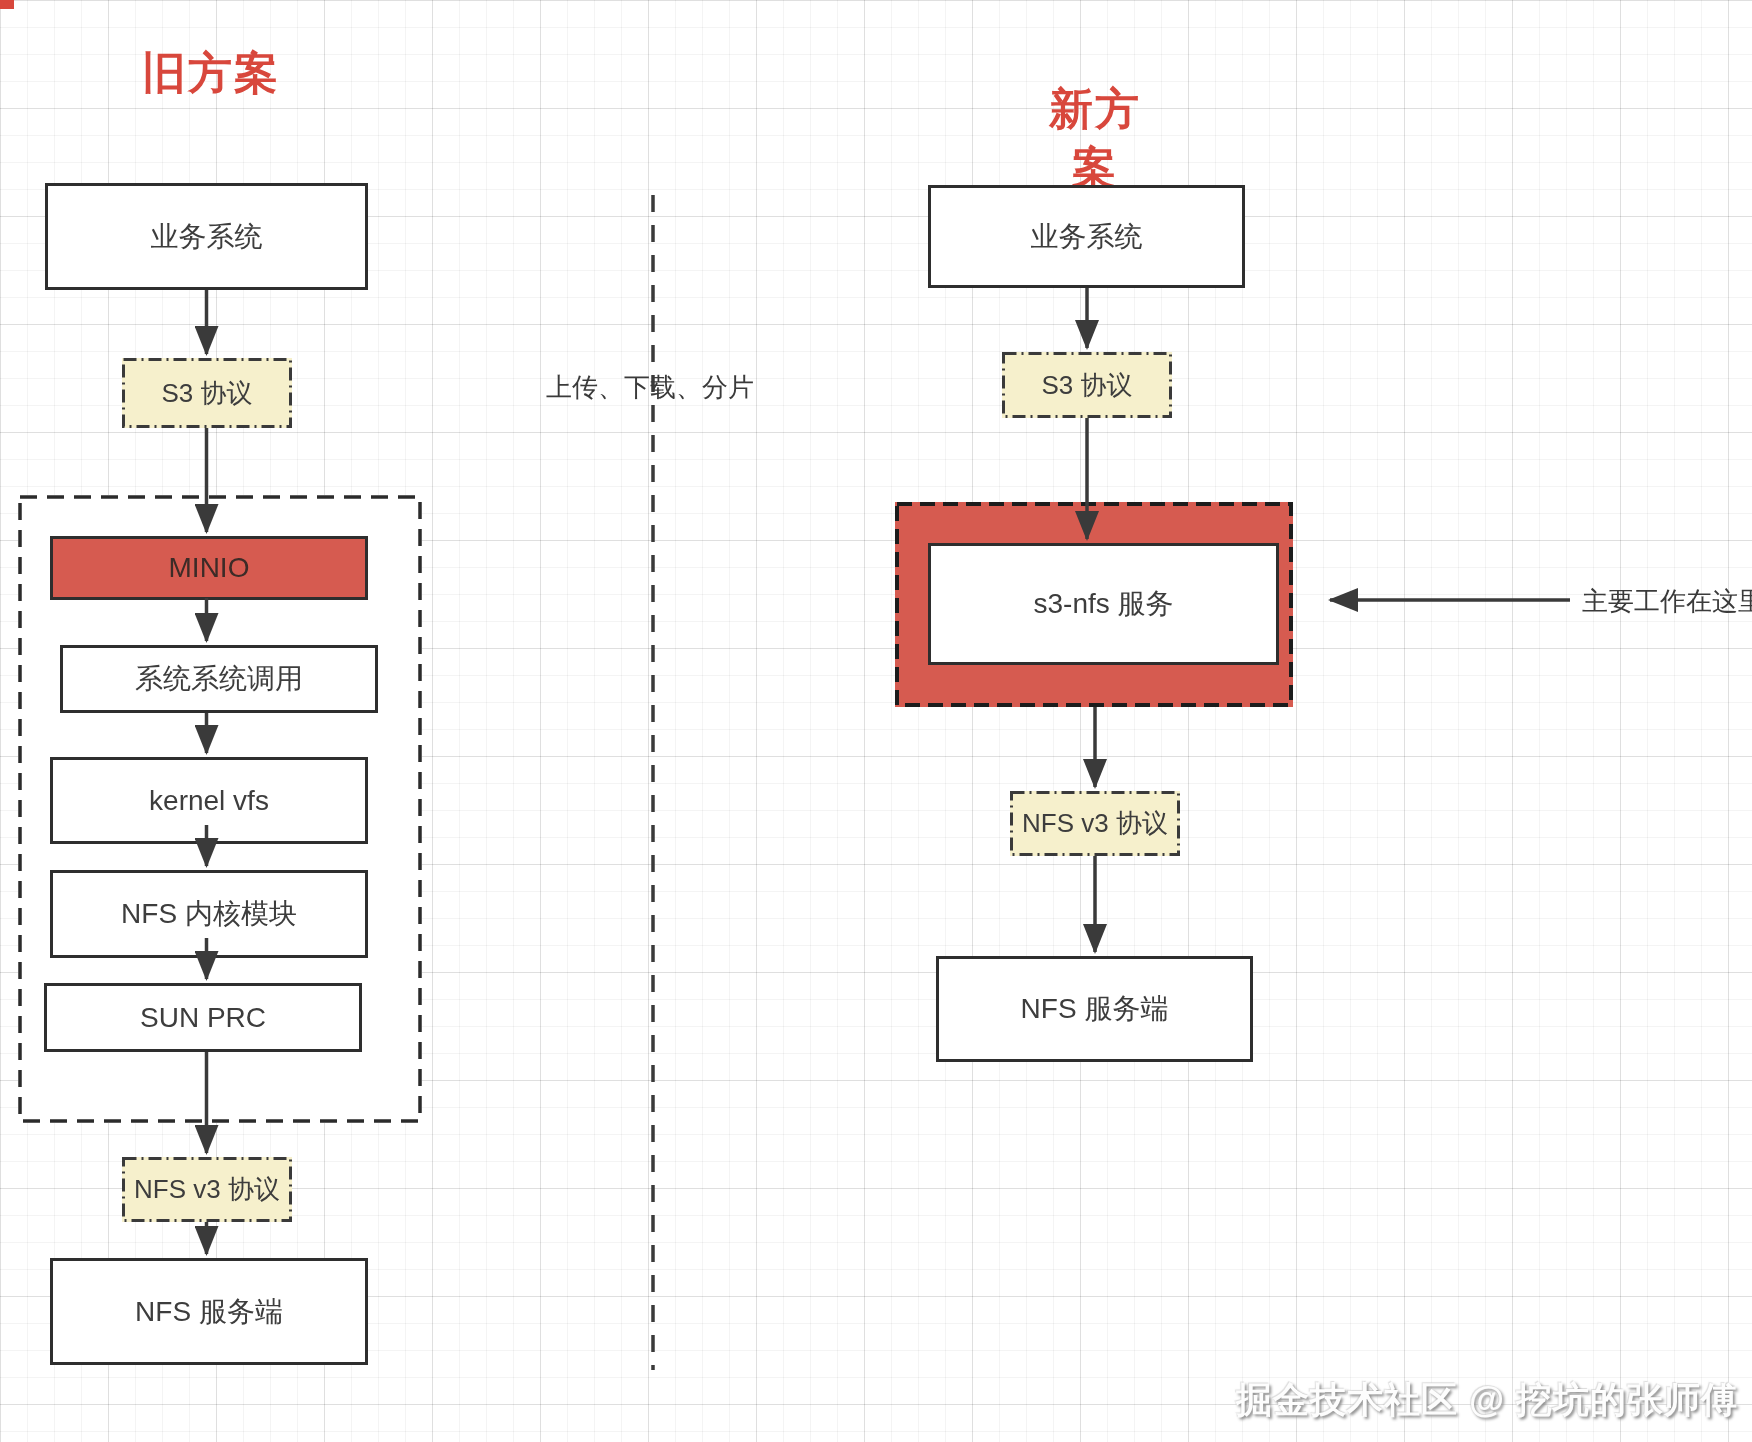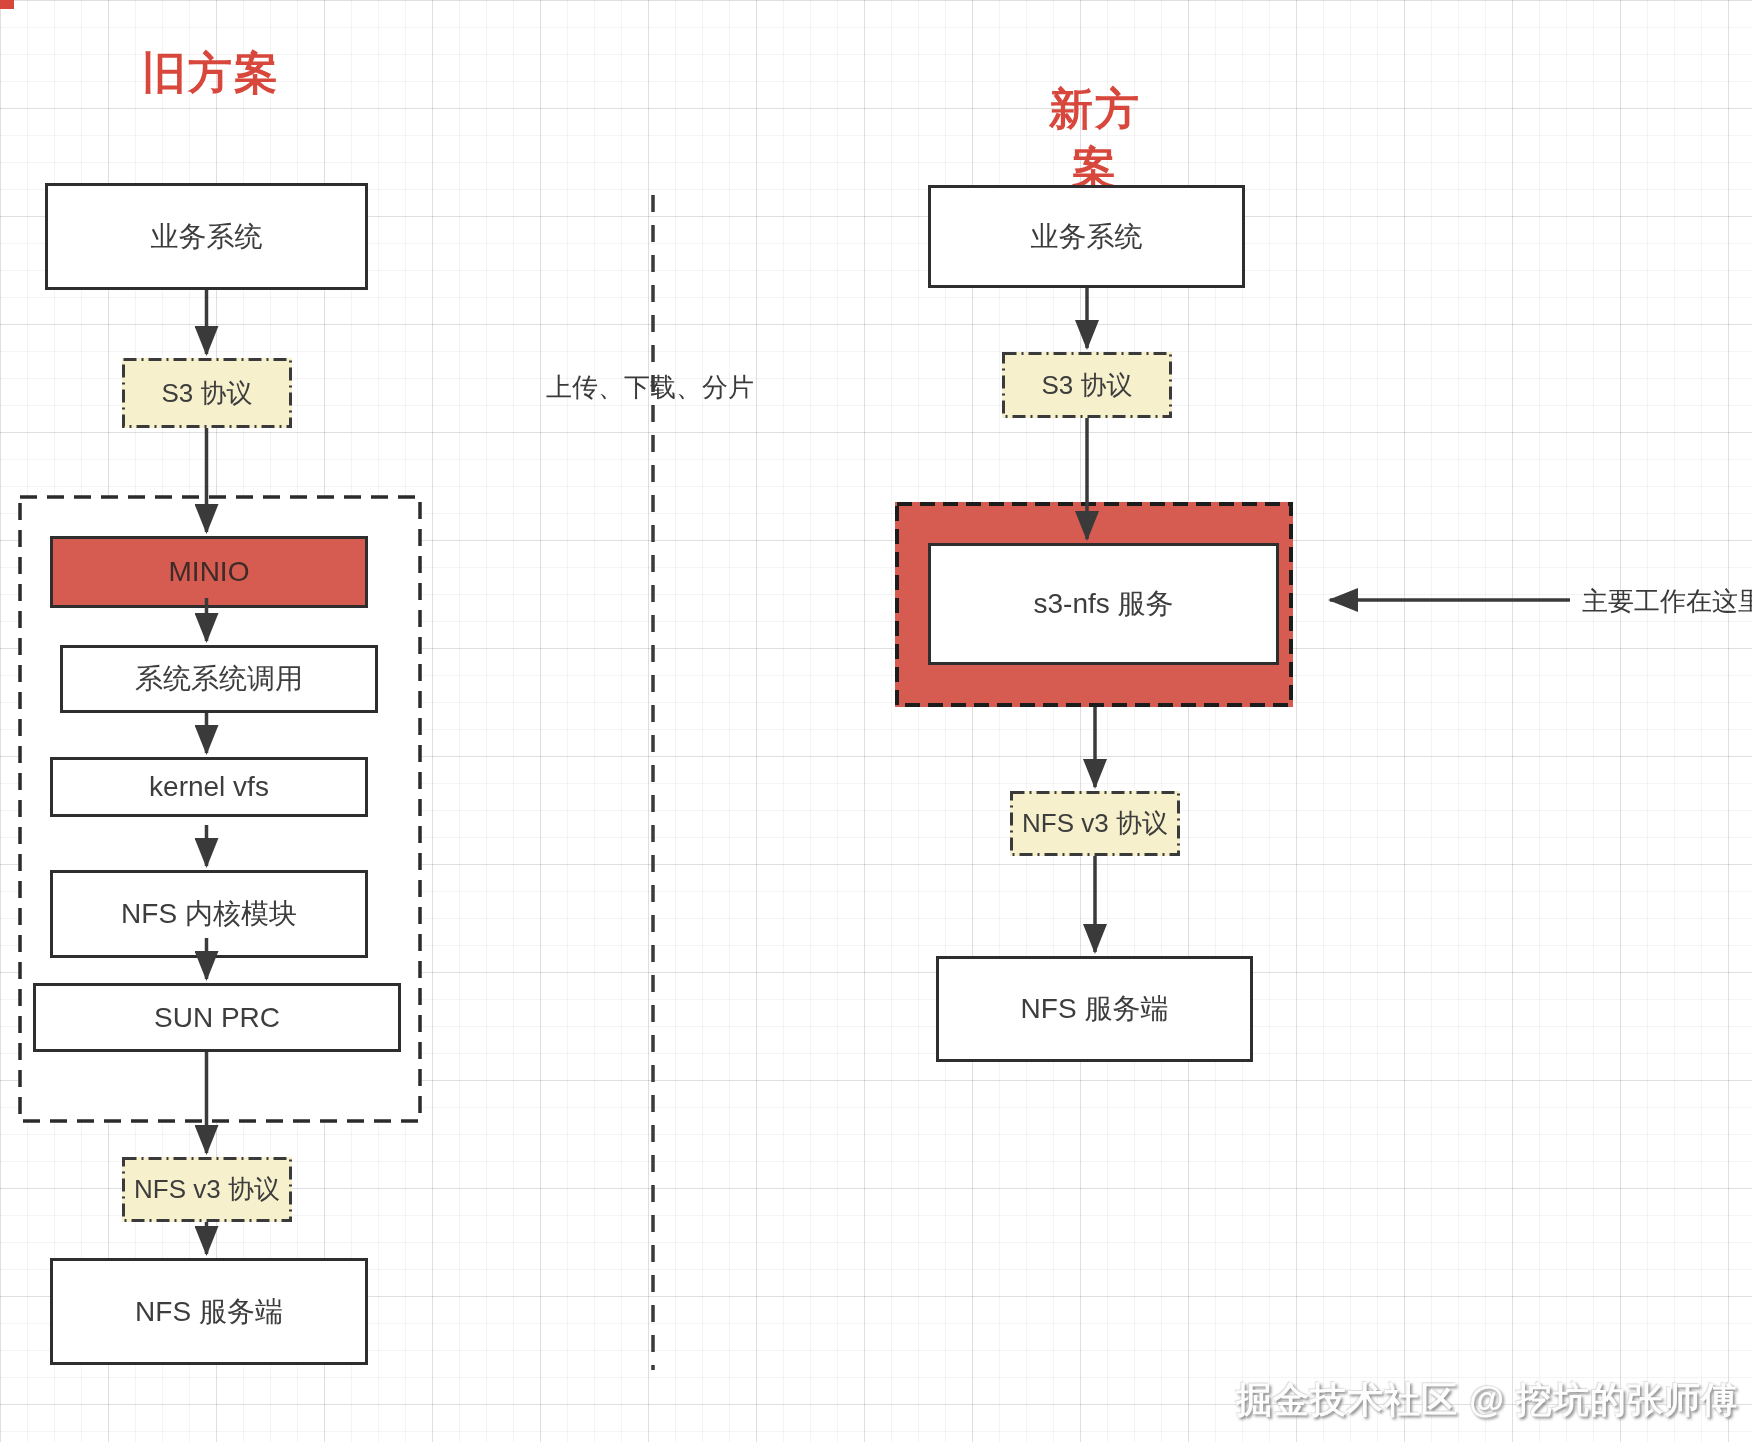--- a/index.html
+++ b/index.html
@@ -75,37 +75,37 @@
       </svg>
     <span class="label">S3 协议</span>
   </div>
 
   <div class="box container-old" style="left:18px;top:495px;width:404px;height:628px;">
     <svg class="bsvg dashed-big" viewBox="0 0 404 628" preserveAspectRatio="none">
         <rect x="2" y="2" width="400" height="624"></rect>
       </svg>
   </div>
 
-  <div class="box solid red-fill" style="left:50px;top:536px;width:318px;height:72px;">
+  <div class="box solid red-fill" style="left:50px;top:536px;width:318px;height:64px;">
     <span class="label">MINIO</span>
   </div>
 
   <div class="box solid" style="left:60px;top:645px;width:318px;height:68px;">
     <span class="label">系统系统调用</span>
   </div>
 
-  <div class="box solid" style="left:50px;top:757px;width:318px;height:60px;">
+  <div class="box solid" style="left:50px;top:757px;width:318px;height:87px;">
     <span class="label">kernel vfs</span>
   </div>
 
   <div class="box solid" style="left:50px;top:870px;width:318px;height:88px;">
     <span class="label">NFS 内核模块</span>
   </div>
 
-  <div class="box solid" style="left:33px;top:983px;width:368px;height:69px;text-align:right;">
+  <div class="box solid" style="left:44px;top:983px;width:318px;height:69px;text-align:right;">
     <span class="label">SUN PRC</span>
   </div>
 
   <div class="box protocol" style="left:122px;top:1157px;width:170px;height:65px;">
     <svg class="bsvg dashdot" viewBox="0 0 170 65" preserveAspectRatio="none">
         <rect x="1.5" y="1.5" width="167" height="62"></rect>
       </svg>
     <span class="label">NFS v3 协议</span>
   </div>
 

